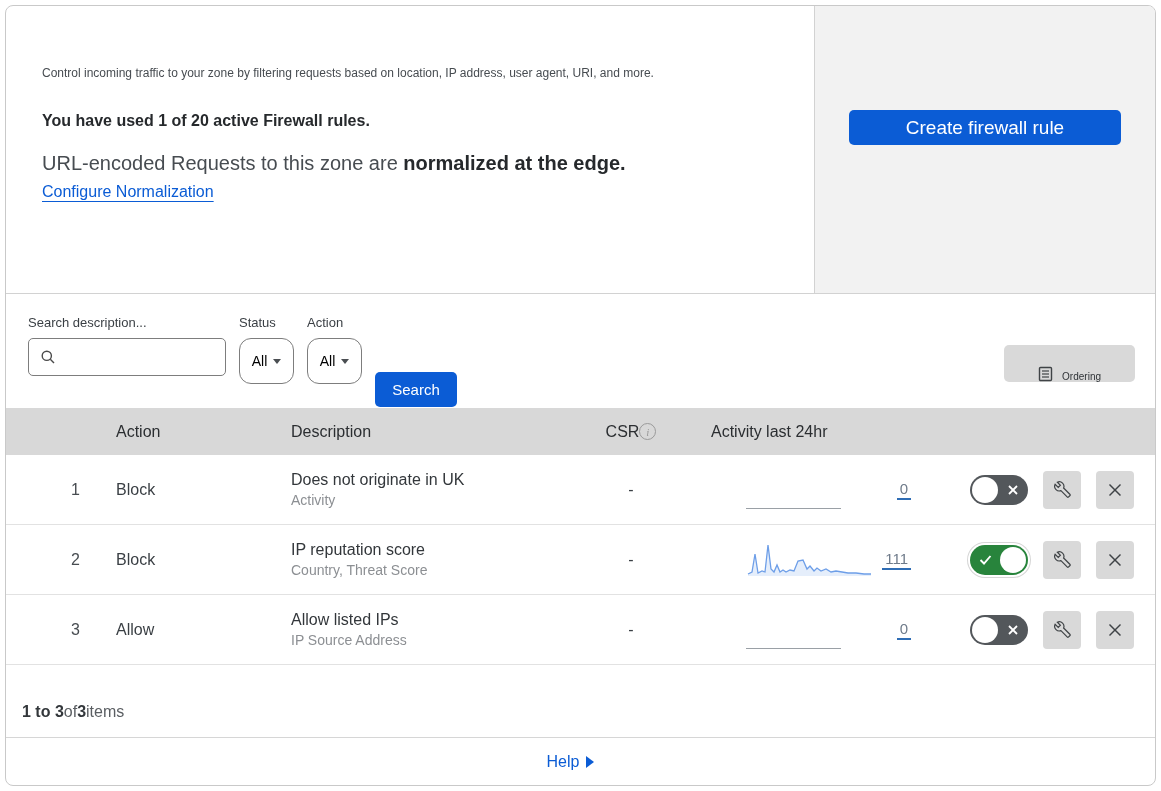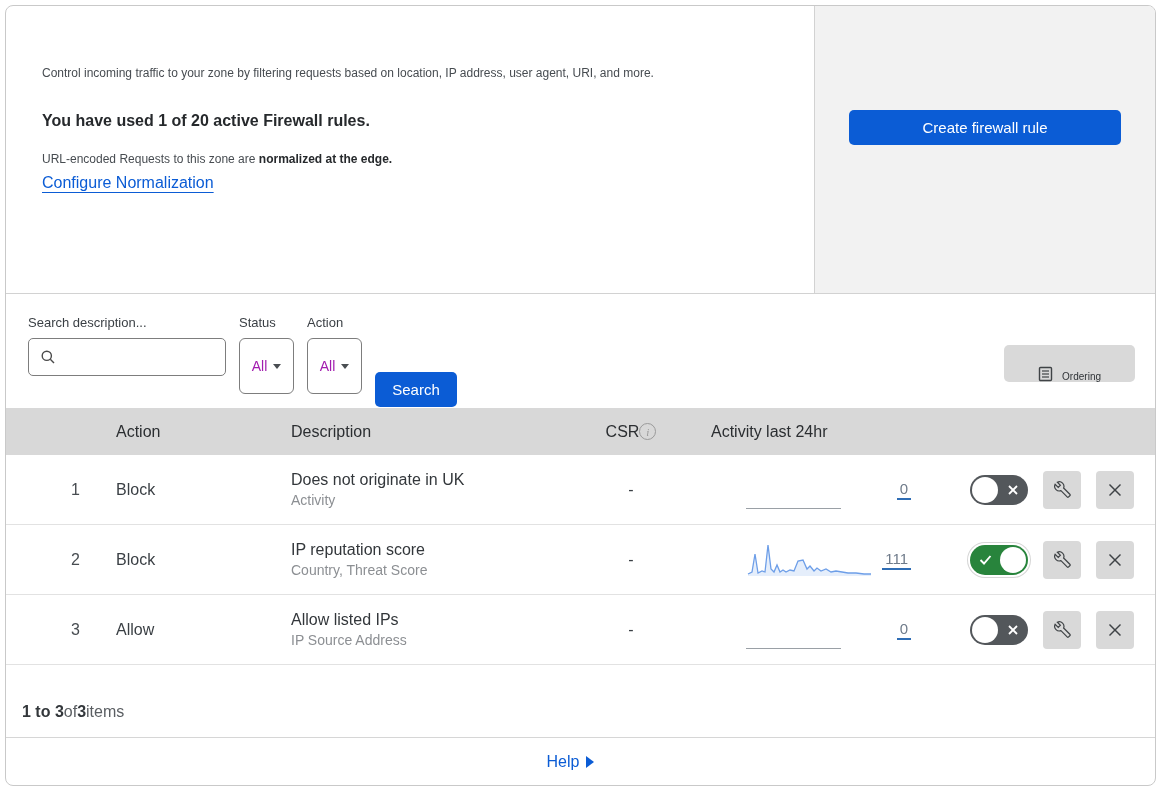--- a/index.html
+++ b/index.html
@@ -17,51 +17,51 @@
     overflow: hidden;
     background: #fff;
   }
 
   
   .top { display: flex; height: 288px; border-bottom: 1px solid #d2d2d2; }
   .top-left { flex: 1; padding: 40px 40px 0 36px; }
   .page-title { font-size: 20px; font-weight: 400; color: #2f3337; }
   .page-desc { margin-top: 14px; font-size: 12px; line-height: 26px; color: #474c51; max-width: 710px; }
   .usage-line { margin-top: 26px; font-size: 16px; font-weight: 700; color: #26292c; }
-  .norm-line { margin-top: 22px; font-size: 12px; color: #474c51; }
+  .norm-line { margin-top: 22px; font-size: 20px; color: #474c51; }
   .norm-line b { color: #26292c; }
   .cfg-link {
     display: inline-block; margin-top: 8px; font-size: 16px;
     color: #0b5cd5; text-decoration: underline; text-underline-offset: 4px; cursor: pointer;
   }
   .top-right {
     width: 341px; background: #f2f2f2; border-left: 1px solid #d2d2d2;
     padding-top: 104px; display: flex; flex-direction: column; align-items: center; gap: 10px;
   }
   .btn-primary {
     width: 272px; height: 35px; background: #0b5cd5; color: #fff;
-    border: none; border-radius: 5px; font-size: 15px; font-family: inherit; cursor: pointer;
+    border: none; border-radius: 5px; font-size: 19px; font-family: inherit; cursor: pointer;
   }
 
   
   .filterbar { position: relative; height: 114px; padding: 21px 0 0 22px; display: flex; gap: 13px; }
   .fgroup { display: flex; flex-direction: column; }
   .flabel { font-size: 13px; color: #3a3f44; margin-bottom: 8px; }
   .search-box {
     width: 198px; height: 38px; border: 1px solid #7d7d7d; border-radius: 5px;
     background: #fff; display: flex; align-items: center; padding-left: 11px;
   }
   .search-box input {
     border: none; outline: none; flex: 1; font-size: 14px; font-family: inherit;
     margin-left: 8px; background: transparent;
   }
   .dropdown {
-    width: 55px; height: 56px; border: 1px solid #7d7d7d; border-radius: 6px; background: #fff;
+    width: 55px; height: 46px; border: 1px solid #7d7d7d; border-radius: 12px; background: #fff;
     display: flex; align-items: center; justify-content: center; gap: 6px;
-    font-size: 14px; color: #a21caf; cursor: pointer;
+    font-size: 14px; color: #000000; cursor: pointer;
   }
   .caret-down {
     width: 0; height: 0; border-left: 4px solid transparent; border-right: 4px solid transparent;
     border-top: 5px solid #4a4e52;
   }
   .btn-search {
     align-self: flex-end; margin-bottom: 1px; width: 82px; height: 35px;
     background: #0b5cd5; color: #fff; border: none; border-radius: 5px;
     font-size: 15px; font-family: inherit; cursor: pointer;
   }

